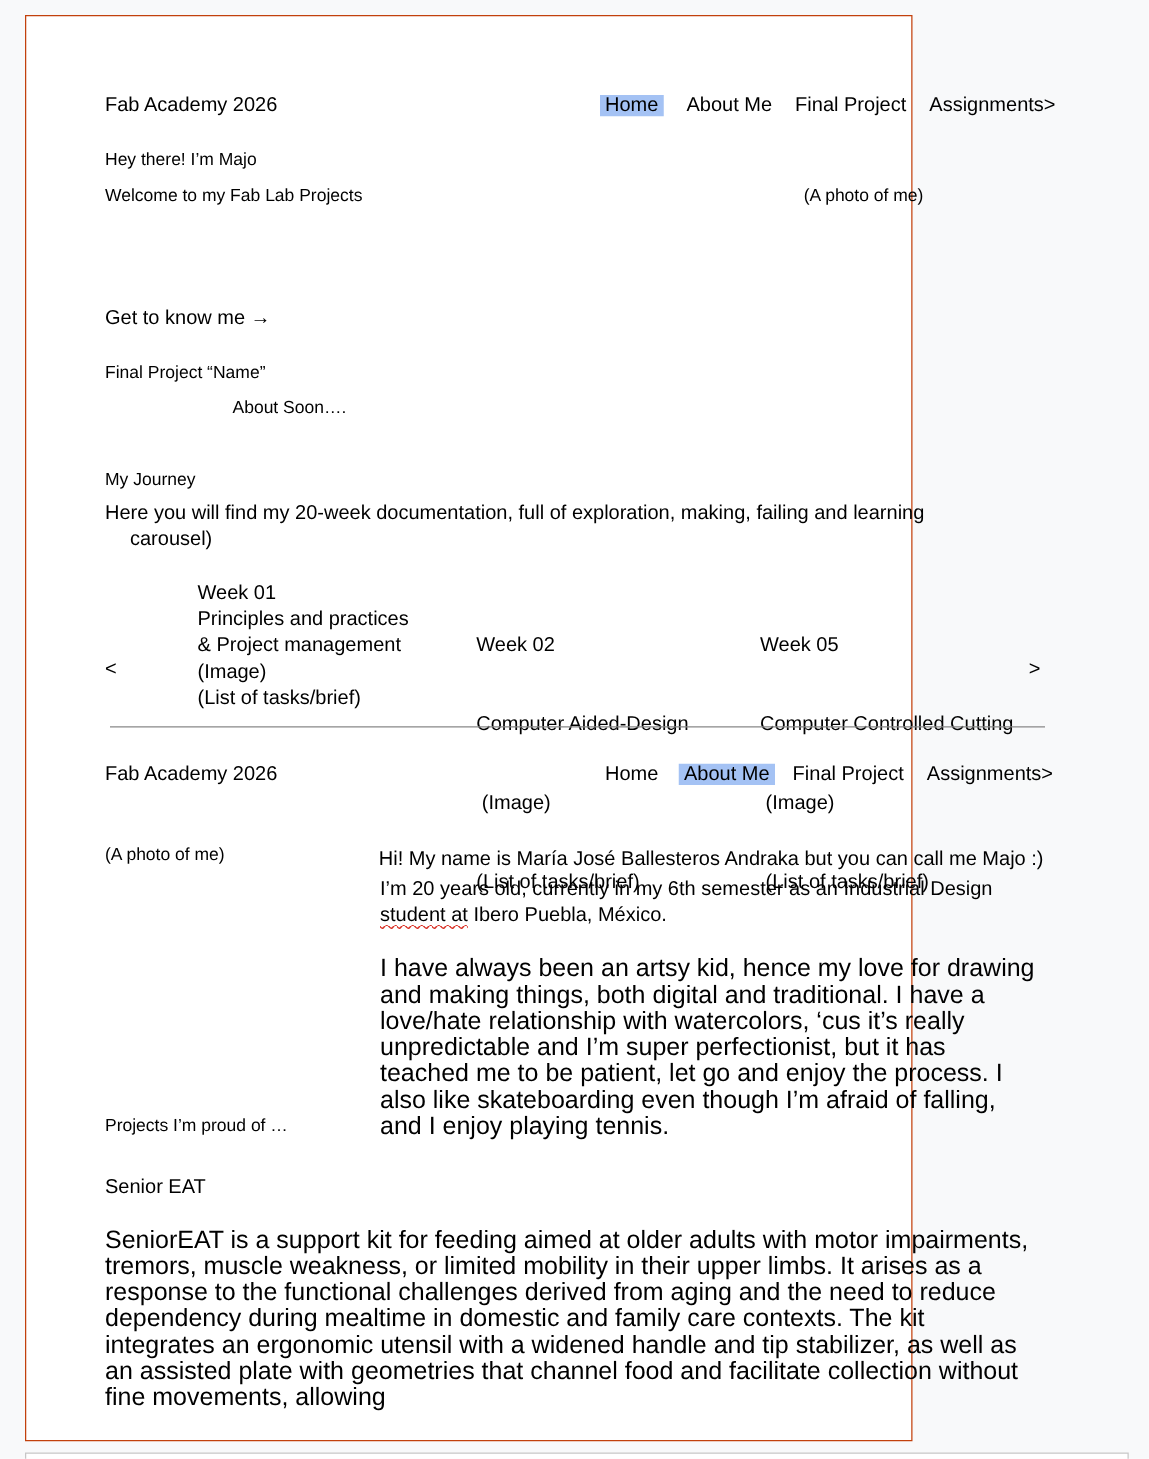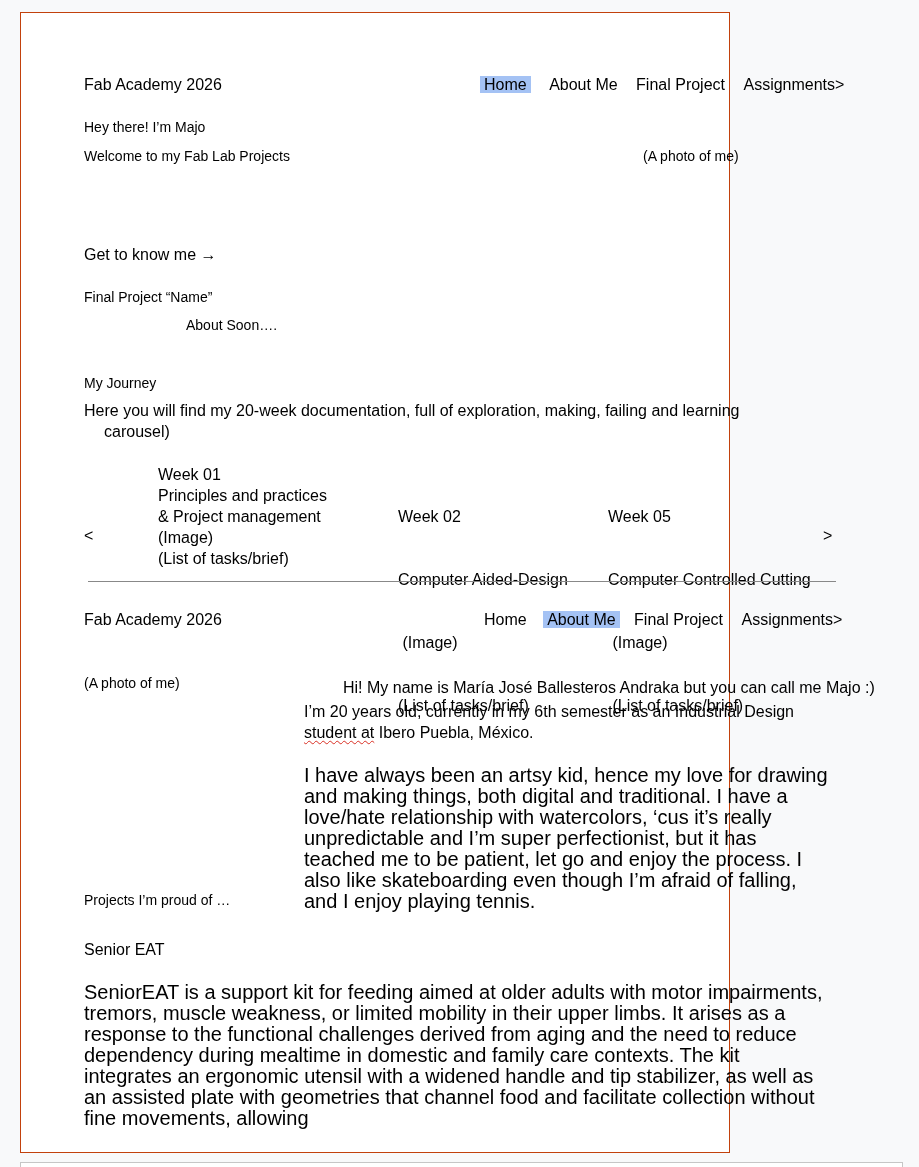--- a/index.html
+++ b/index.html
@@ -57,21 +57,21 @@
   <div class="abs f16" style="left:63px; top:514px;">&lt;</div>
   <div class="abs f16" style="left:802px; top:514px;">&gt;</div>
 
   <div class="abs f16 lh21" style="left:137px; top:451px;">
     <div>Week 01</div>
     <div>Principles and practices</div>
     <div>&amp; Project management</div>
     <div>(Image)</div>
     <div>(List of tasks/brief)</div>
   </div>
-  <div class="abs f16 lh21" style="left:377px; top:451px; white-space:pre;">
+  <div class="abs f16 lh21" style="left:360px; top:451px; white-space:pre;">
     <div>Week 02</div>
     <div>Computer Aided-Design</div>
     <div> (Image)</div>
     <div>(List of tasks/brief)</div>
   </div>
   <div class="abs f16 lh21" style="left:587px; top:451px; white-space:pre;">
     <div>Week 05</div>
     <div>Computer Controlled Cutting</div>
     <div> (Image)</div>
     <div> (List of tasks/brief)</div>
@@ -81,21 +81,21 @@
 
   <div class="abs f16" style="left:63px; top:598px;">Fab Academy 2026</div>
   <div class="abs f16 nav" style="left:463px; top:598px;">
     <span>Home</span>
     <span class="hl" style="margin-left:12px;">About Me</span>
     <span style="margin-left:10px;">Final Project</span>
     <span style="margin-left:14px;">Assignments&gt;</span>
   </div>
 
   <div class="abs f21" style="left:63px; top:662px;">(A photo of me)</div>
-  <div class="abs f16" style="left:282px; top:666px;margin-left:40px;">Hi! My name is María José Ballesteros Andraka but you can call me Majo :)</div>
+  <div class="abs f16" style="left:282px; top:666px;">Hi! My name is María José Ballesteros Andraka but you can call me Majo :)</div>
   <div class="abs f16" style="left:283px; top:690px;">I’m 20 years old, currently in my 6th semester as an Industrial Design</div>
   <div class="abs f16" style="left:283px; top:711px;text-align:center;">
     <span class="squiggle">student at</span><span> Ibero Puebla, México.</span>
   </div>
   <div class="para" style="left:283px; top:752px; width:525px;">I have always been an artsy kid, hence my love for drawing and making things, both digital and traditional. I have a love/hate relationship with watercolors, ‘cus it’s really unpredictable and I’m super perfectionist, but it has teached me to be patient, let go and enjoy the process. I also like skateboarding even though I’m afraid of falling, and I enjoy playing tennis.</div>
 
   <div class="abs f21" style="left:63px; top:879px;">Projects I’m proud of …</div>
   <div class="abs f16" style="left:63px; top:928px;">Senior EAT</div>
   <div class="para" style="left:63px; top:969px; width:745px;">SeniorEAT is a support kit for feeding aimed at older adults with motor impairments, tremors, muscle weakness, or limited mobility in their upper limbs. It arises as a response to the functional challenges derived from aging and the need to reduce dependency during mealtime in domestic and family care contexts. The kit integrates an ergonomic utensil with a widened handle and tip stabilizer, as well as an assisted plate with geometries that channel food and facilitate collection without fine movements, allowing</div>
 

